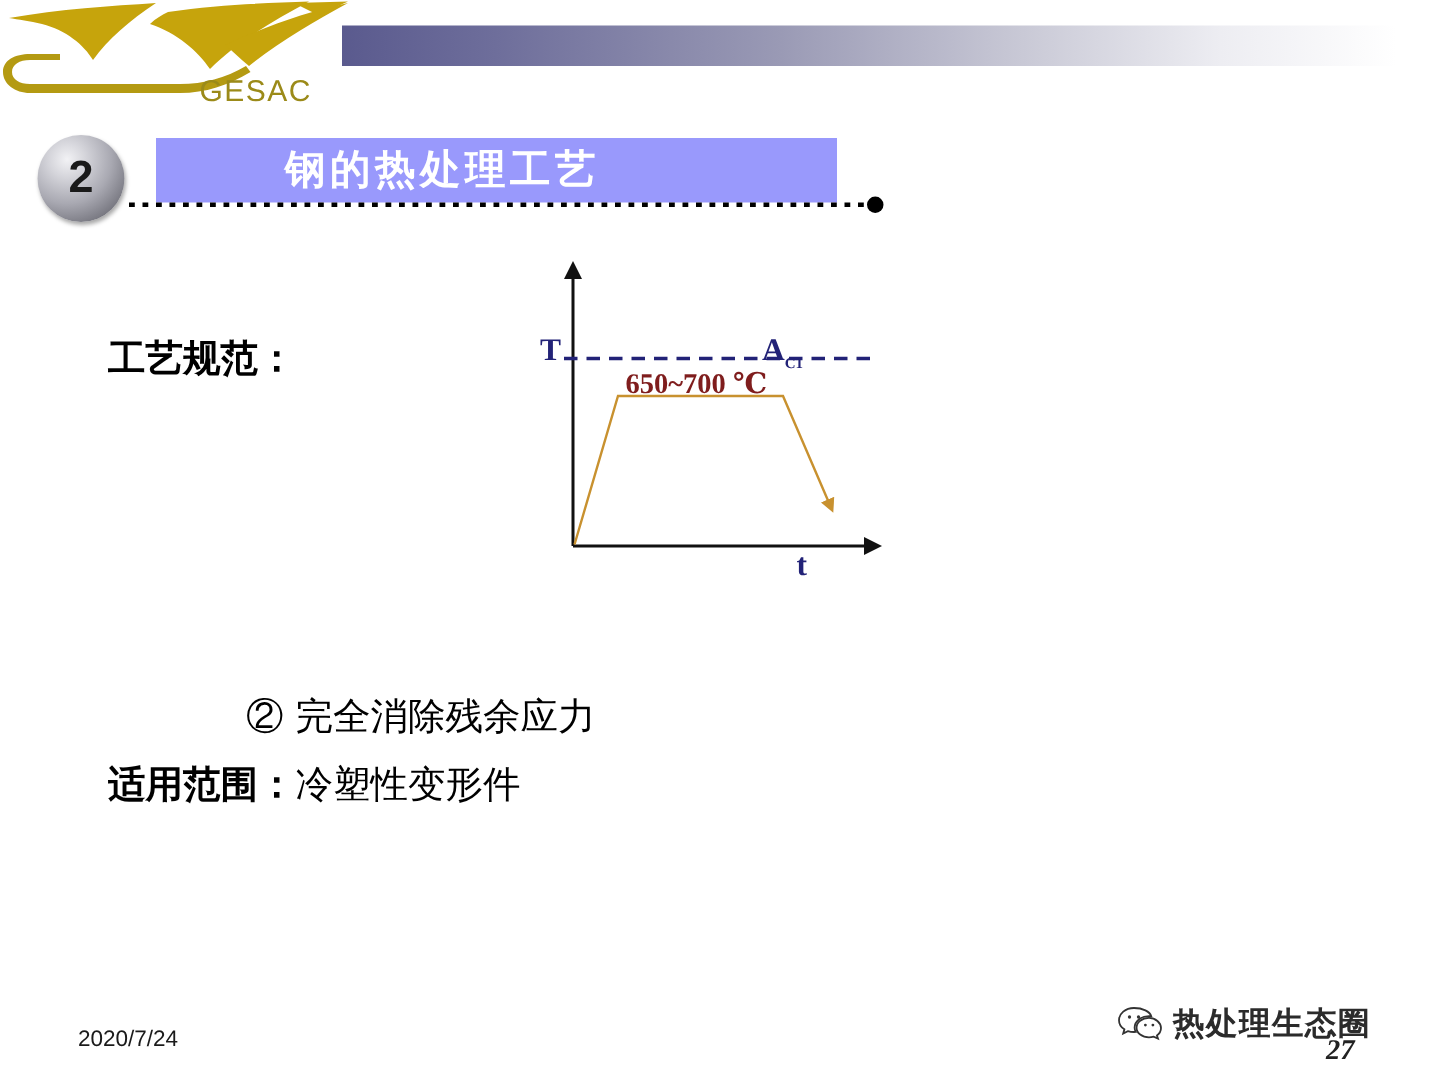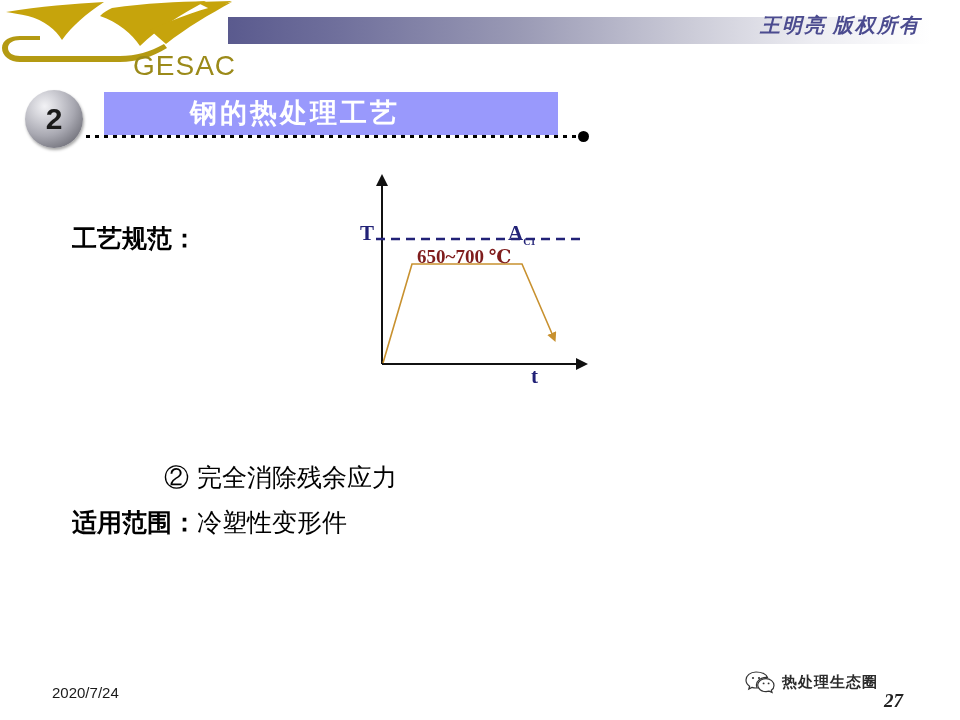--- a/index.html
+++ b/index.html
@@ -48,21 +48,21 @@
     top: 0px;
     width: 240px;
     height: 84px;
   }
   .logo-wrap svg { display:block; }
   .logo-text {
     position: absolute;
     left: 133px;
     top: 50px;
     font-family: "Liberation Sans", "DejaVu Sans", sans-serif;
-    font-size: 28px;
+    font-size: 20px;
     letter-spacing: 1px;
     color: #9b8a19;
     font-weight: 400;
   }
 
   
   .num-sphere {
     position: absolute;
     left: 25px;
     top: 90px;
@@ -195,35 +195,34 @@
     position: absolute;
     left: 745px;
     top: 665px;
     height: 34px;
     display: flex;
     align-items: center;
     gap: 7px;
   }
   .footer-brand-text {
     font-family: "DejaVu Sans", "Liberation Sans", sans-serif;
-    font-size: 15px;
+    font-size: 21px;
     font-weight: bold;
     color: #2b2b2b;
     letter-spacing: 1px;
     white-space: nowrap;
   }
 </style>
 </head>
 <body>
 
 <div id="slide">
 
   <div class="banner-bar"></div>
 
-  <div class="banner-watermark">王明亮 版权所有</div>
 
   <div class="logo-wrap">
     <svg width="240" height="84" viewBox="0 0 240 84">
       <path d="M6 12 C 40 6, 74 4, 104 2 C 86 14, 72 26, 62 40 C 56 30, 44 20, 28 16 C 20 14, 12 13, 6 12 Z" fill="#c6a40c"></path>
       <path d="M112 8 C 146 3, 178 2, 206 1 C 182 14, 158 28, 140 46 C 132 34, 118 22, 100 16 C 104 12, 108 10, 112 8 Z" fill="#c6a40c"></path>
       <path d="M150 30 C 176 18, 204 8, 232 2 C 210 14, 186 28, 166 44 C 160 39, 155 34, 150 30 Z" fill="#c6a40c"></path>
       <path d="M196 2 L 232 1 L 212 10 Z" fill="#c6a40c"></path>
       <path d="M2 48 C 2 40, 10 36, 20 36 L 40 36 L 40 40 L 20 40 C 13 40, 8 43, 8 48 C 8 53, 13 56, 20 56
                L 120 56 C 136 56, 150 52, 164 44 L 167 48 C 152 57, 137 62, 120 62 L 20 62 C 10 62, 2 56, 2 48 Z" fill="#b49a12"></path>
     </svg>

